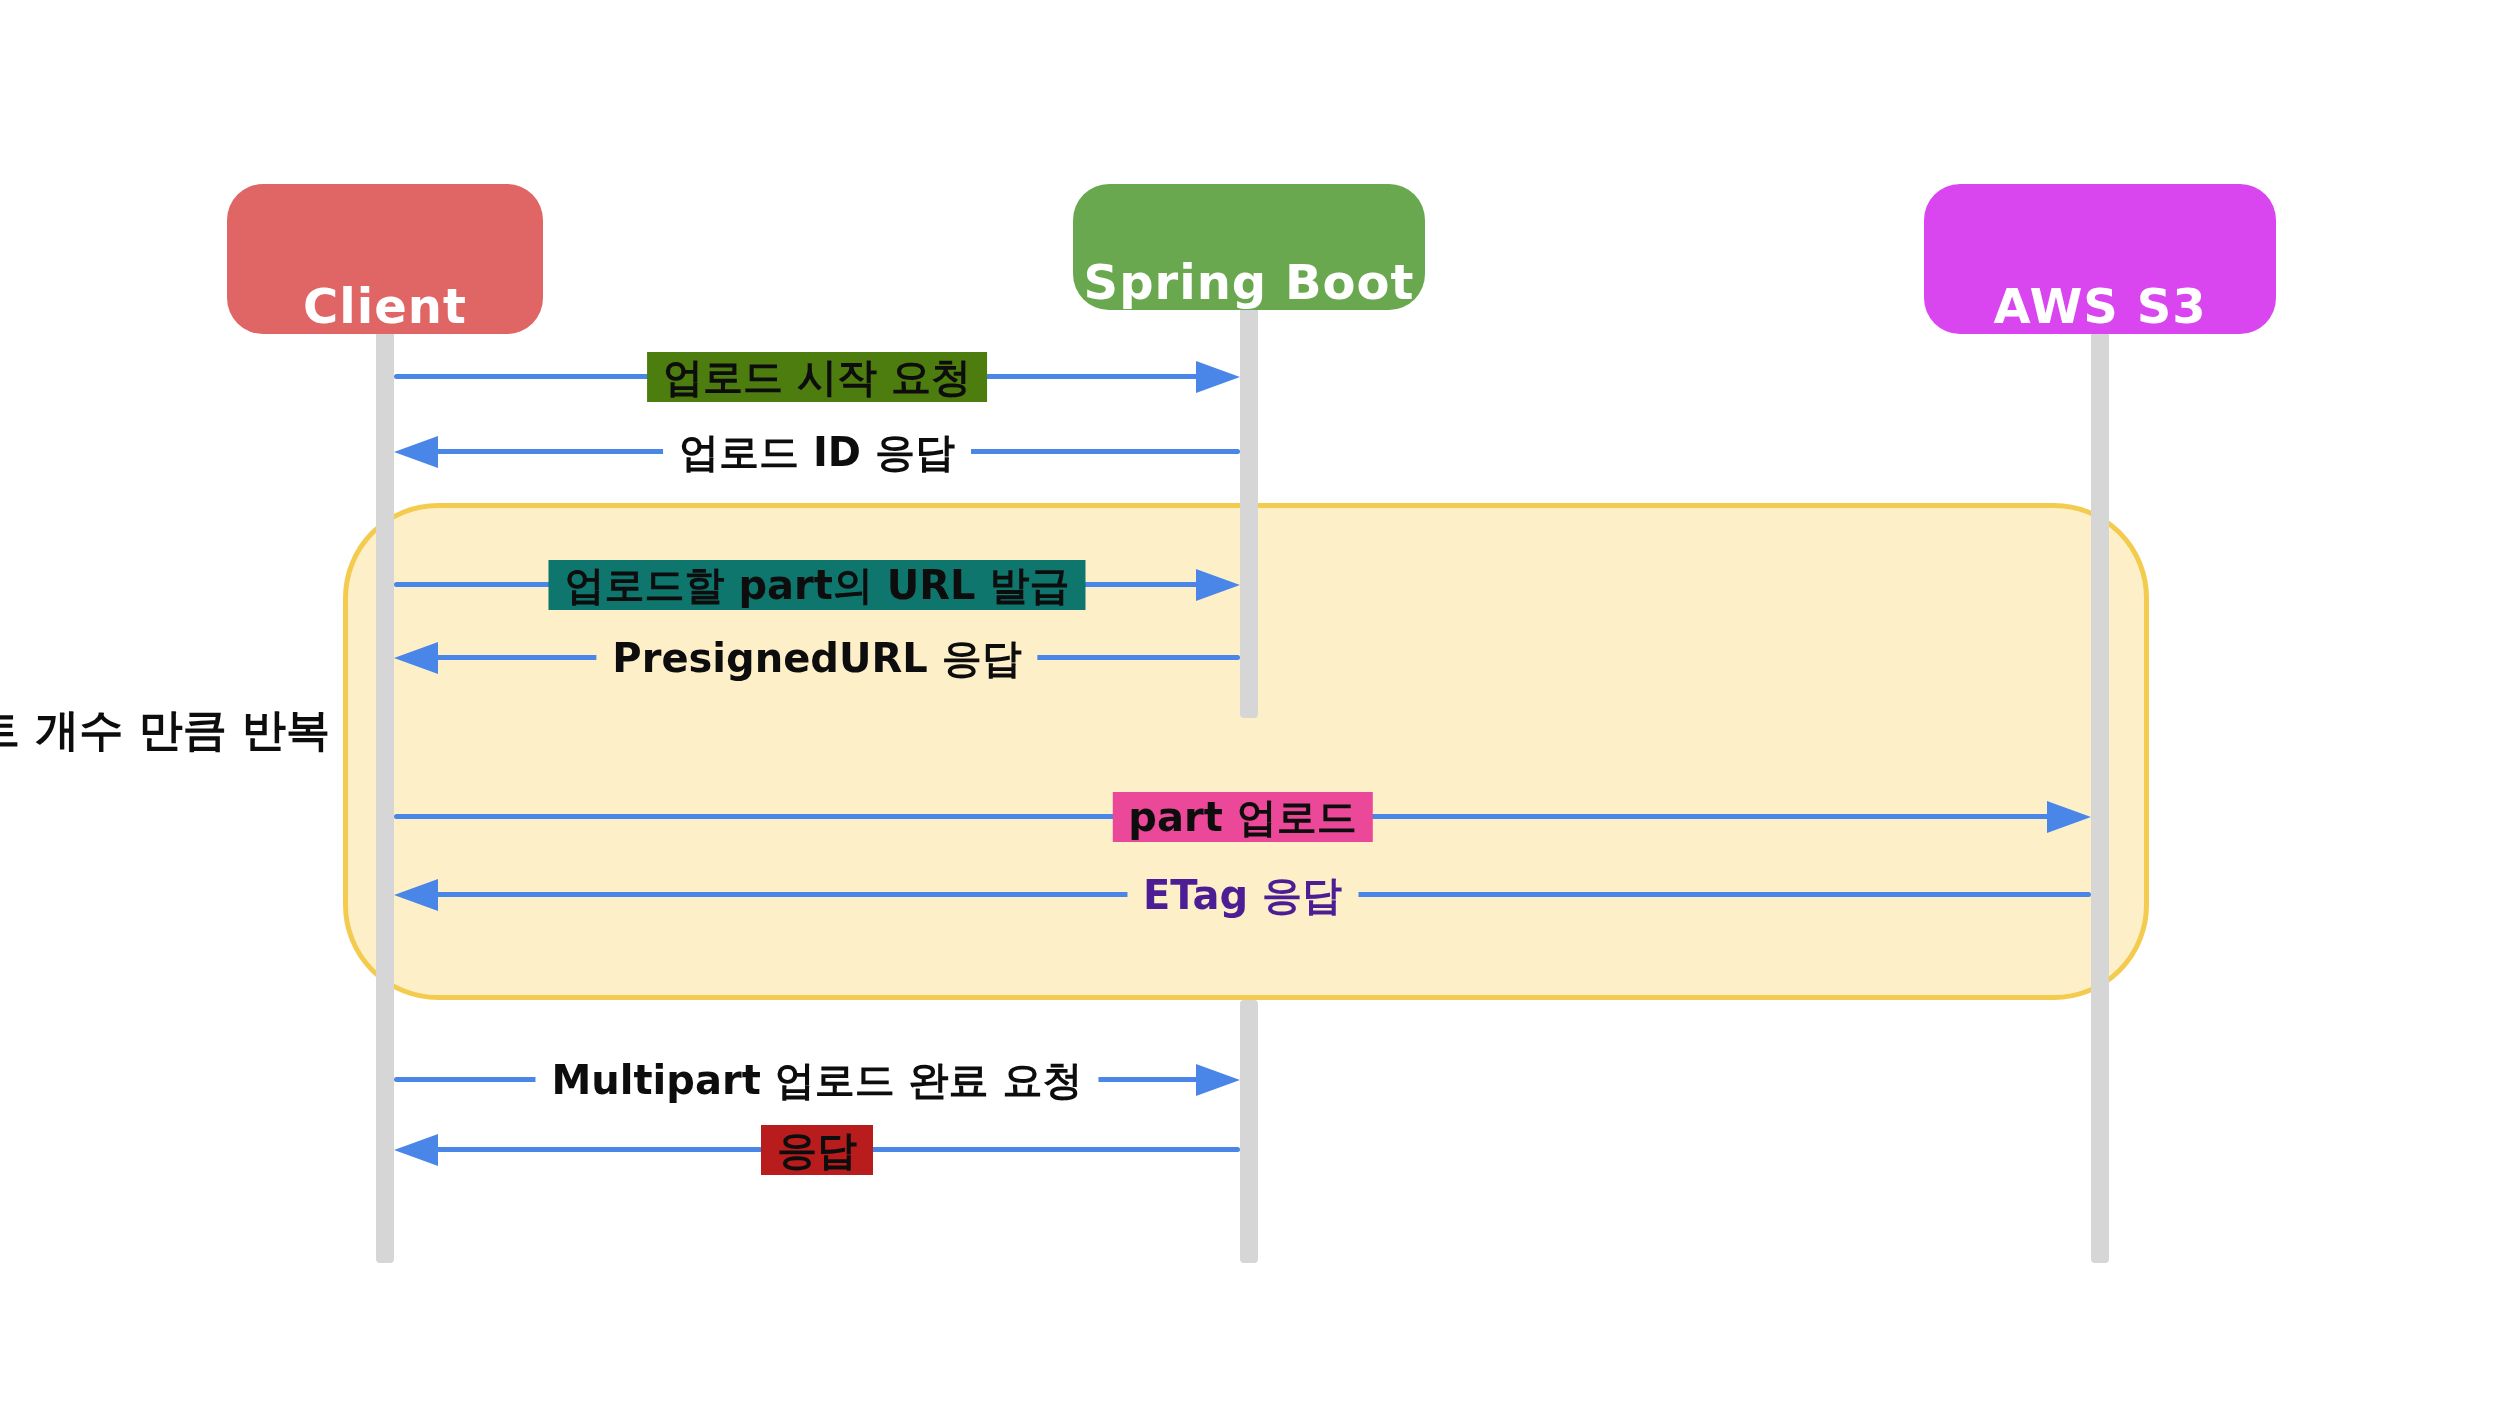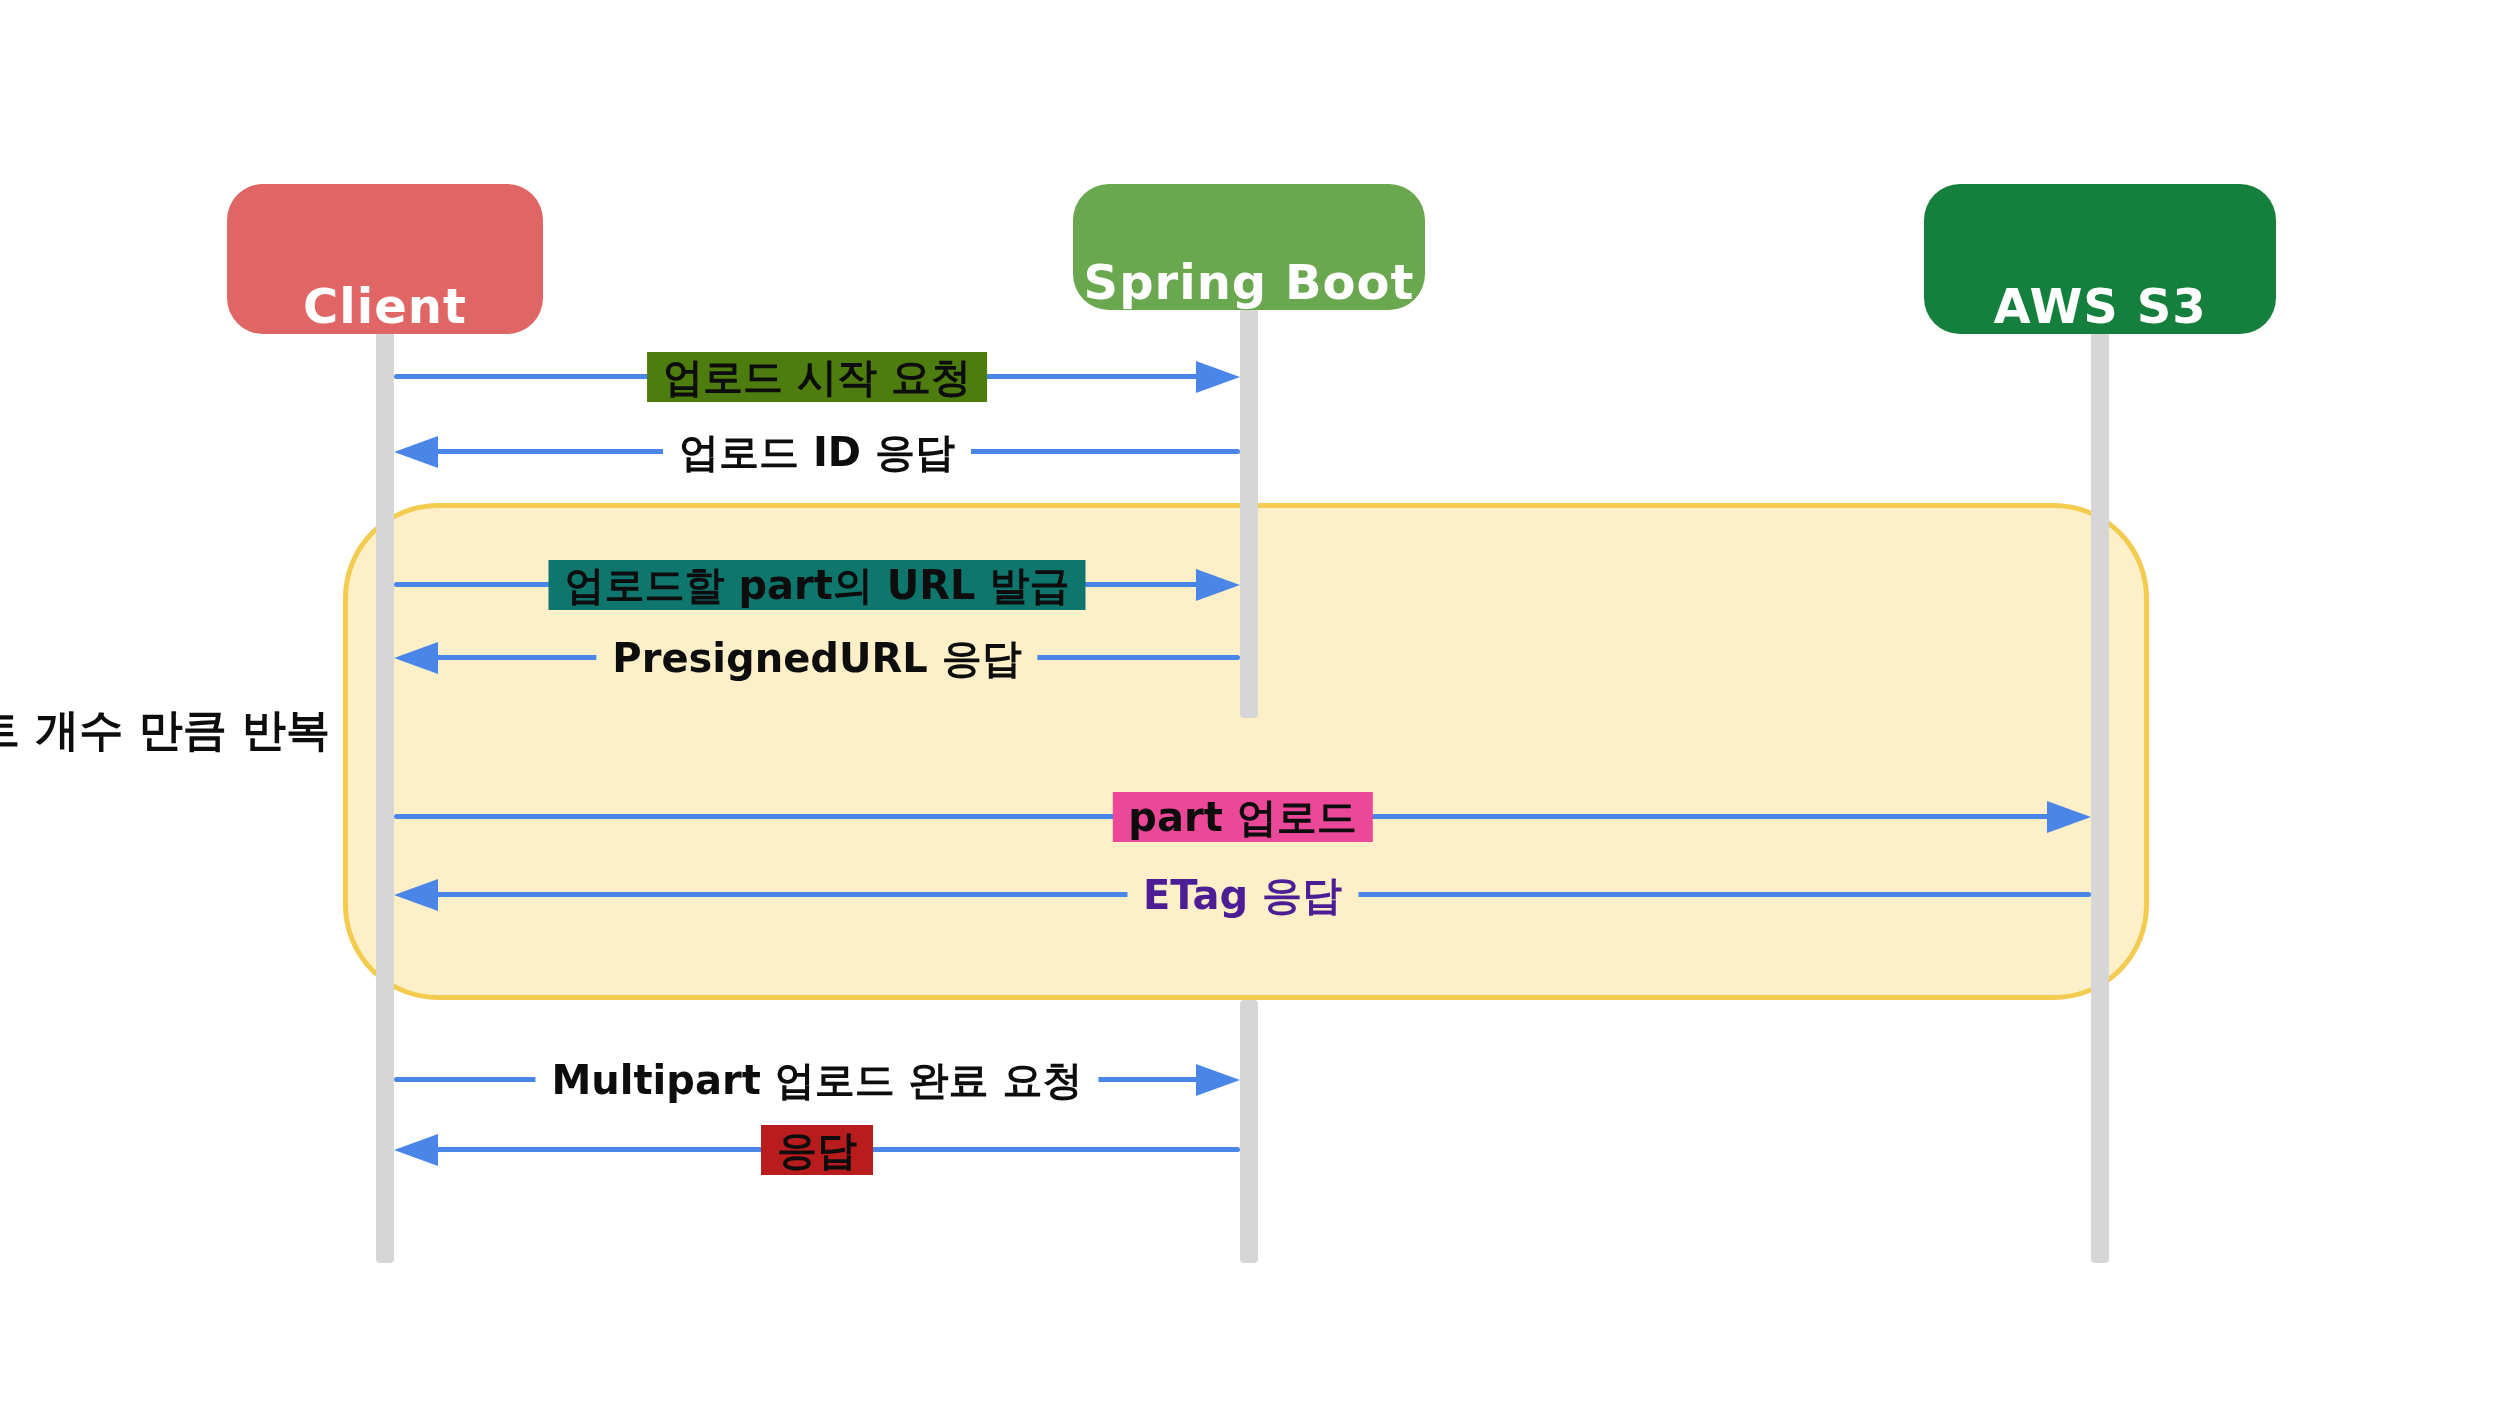--- a/index.html
+++ b/index.html
@@ -70,18 +70,18 @@
       <div class="msg-head" style="top: 1134px; border-top: 16px solid transparent; border-bottom: 16px solid transparent; left: 394px; border-right: 44px solid rgb(74, 134, 232);"></div>
       <div class="msg-label" style="left: 817px; top: 1150px; background: #b91c1c; color: rgb(13, 13, 13);">응답</div>
     </div>
 
   <div class="actor" style="left: 227px; top: 140px; width: 316px; height: 150px; border-radius: 36px; background: rgb(224, 102, 102); color: rgb(255, 255, 255);">
     <span>Client</span>
   </div>
   <div class="actor" style="left: 1073px; top: 140px; width: 352px; height: 126px; border-radius: 36px; background: rgb(106, 168, 79); color: rgb(255, 255, 255);">
     <span>Spring Boot</span>
   </div>
-  <div class="actor" style="left: 1924px; top: 140px; width: 352px; height: 150px; border-radius: 36px; background: #15803d; color: rgb(255, 255, 255);">
+  <div class="actor" style="left: 1924px; top: 140px; width: 352px; height: 150px; border-radius: 36px; background: #d946ef; color: rgb(255, 255, 255);">
     <span>AWS S3</span>
   </div>
 
   <div class="loop-label" id="loop-label" style="left: 330px; top: 730px; color: rgb(13, 13, 13);">파트 개수 만큼 반복</div>
 </div>
 
 </body></html>

